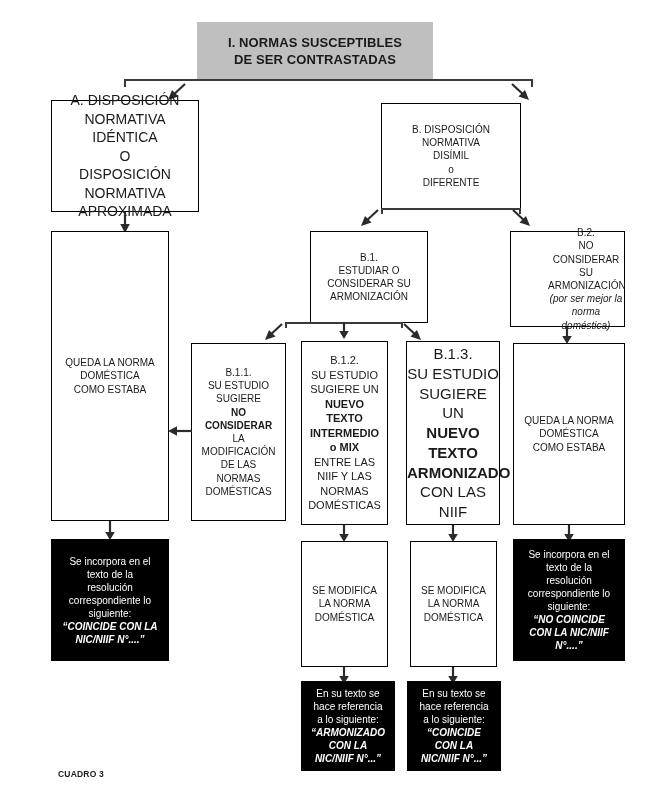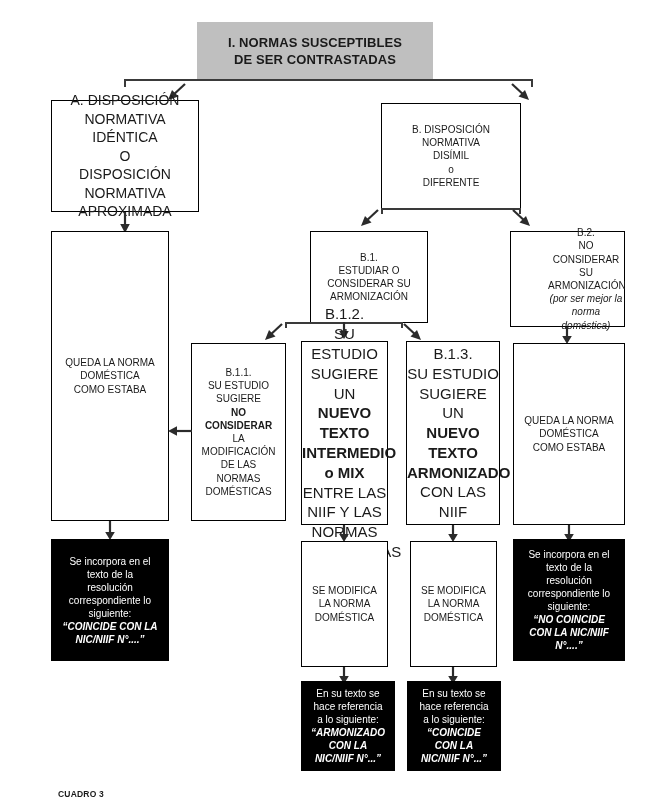--- a/index.html
+++ b/index.html
@@ -54,21 +54,20 @@
     height: 2px;
     background: #3a3a3a;
   }
   svg.arrow { position: absolute; overflow: visible; }
   .cuadro {
     position: absolute;
     font-size: 8.5px;
     font-weight: bold;
     color: #1a1a1a;
     letter-spacing: .2px;
-    margin-top: 20px;
   }
 </style>
 </head>
 <body>
 
 <div id="canvas">
 
   <div class="box title" style="left:197px; top:22px; width:236px; height:58px; font-size:13px;">
     <div class="inner">
       <div>I. NORMAS SUSCEPTIBLES</div>
@@ -196,21 +195,21 @@
       <div>NORMAS</div>
       <div>DOMÉSTICAS</div>
     </div>
   </div>
 
   <svg class="arrow" style="left:166px; top:424px;" width="26" height="14" viewBox="0 0 26 14">
     <path d="M26 7 L10 7" stroke="#2b2b2b" stroke-width="2.2" fill="none"></path>
     <path d="M2 7 L11 2.2 L11 11.8 Z" fill="#2b2b2b"></path>
   </svg>
 
-  <div class="box" style="left:301px; top:341px; width:87px; height:184px; font-size:15px;">
+  <div class="box" style="left:301px; top:341px; width:87px; height:184px; font-size:11px;">
     <div class="inner">
       <div>B.1.2.</div>
       <div>SU ESTUDIO</div>
       <div>SUGIERE UN</div>
       <div class="b">NUEVO</div>
       <div class="b">TEXTO</div>
       <div class="b">INTERMEDIO</div>
       <div class="b">o MIX</div>
       <div>ENTRE LAS</div>
       <div>NIIF Y LAS</div>

